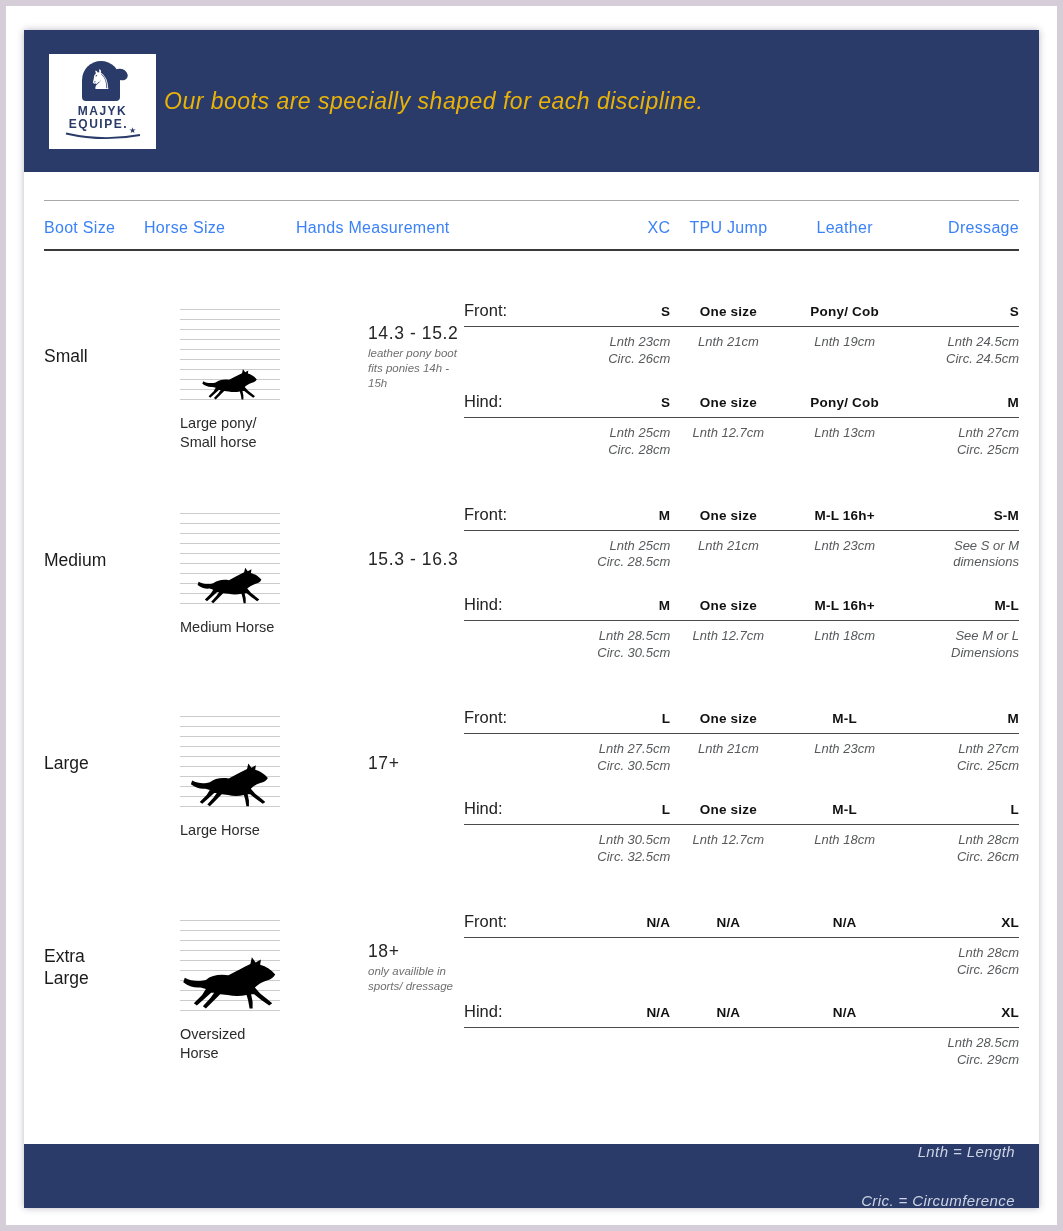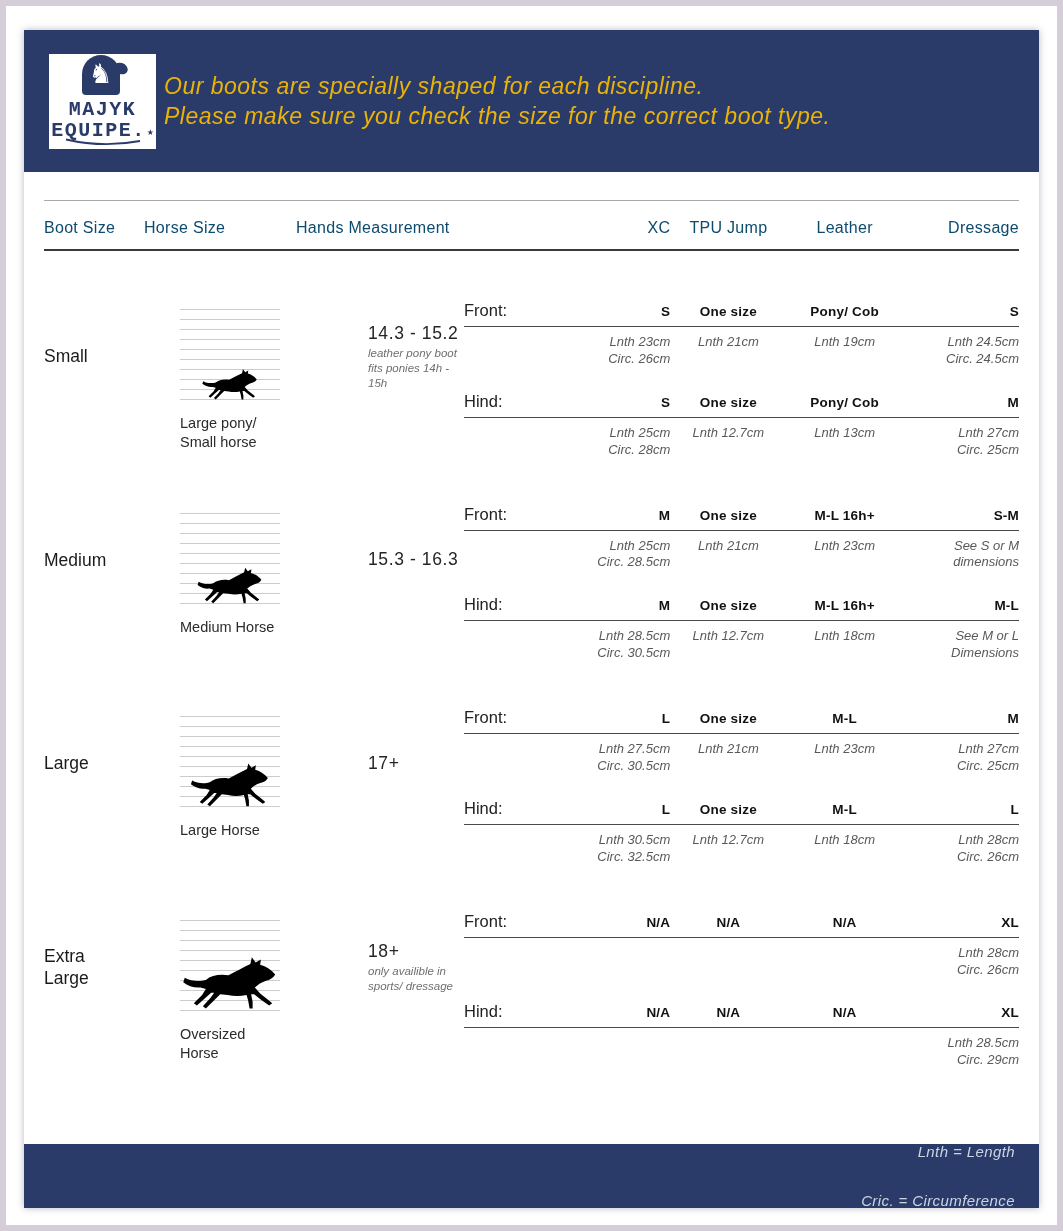--- a/index.html
+++ b/index.html
@@ -38,44 +38,44 @@
     display:flex; align-items:center; justify-content:center;
   }
   .logo-knight { color:#ffffff; font-size:27px; line-height:1; transform:translateY(-1px); }
   .logo-cap {
     position:absolute; right:0; top:8px; width:14px; height:11px;
     background:var(--navy,#2a3b69);
     border-radius:60% 70% 60% 20%;
     transform:rotate(18deg);
   }
   .logo-word {
-    font-family:Liberation Mono, monospace;
+    font-family:Liberation Sans, sans-serif;
     font-weight:bold; color:var(--navy,#2a3b69);
-    font-size:20px; letter-spacing:1.5px; line-height:1.05;
+    font-size:12px; letter-spacing:1.5px; line-height:1.05;
   }
   .logo-line2 { display:flex; align-items:flex-start; }
   .logo-star { font-size:8px; margin-left:1px; margin-top:8px; color:var(--navy,#2a3b69); }
   .logo-swoosh { margin-top:-3px; }
   .tagline {
     flex:1; text-align:left;
     font-style:italic; color:#eab308;
     font-size:23px; line-height:1.32; letter-spacing:.5px;
     padding:0 28px 0 8px;
   }
   
   .content { flex:1 1 auto; padding:0 20px; }
   .cols-head {
     margin-top:28px;
     display:grid;
     grid-template-columns:100px 130px 190px 90px 1fr 1fr 1fr 1fr;
     align-items:baseline;
     border-top:1px solid #a9a9a9;
     border-bottom:2px solid #3a3a3a;
     padding:18px 0 12px 0;
-    font-size:16px; color:#0c4a6e; letter-spacing:.3px;
+    font-size:16px; color:#3b82f6; letter-spacing:.3px;
   }
   .cols-head .c-hands { padding-left:22px; }
   .t-right { text-align:right; }
   .t-center { text-align:center; }
   #size-rows { padding-top:50px; }
   .size-block { display:flex; margin-bottom:46px; }
   .size-block:last-child { margin-bottom:0; }
   .left { width:420px; flex:0 0 420px; display:flex; margin-top:8px;gap:36px; }
   .col-boot { width:100px; flex:0 0 100px; height:96px; display:flex; flex-direction:column; justify-content:center; font-size:17.5px; line-height:1.25; color:#1a1a1a; }
   .col-horse { width:130px; flex:0 0 130px; }
@@ -143,21 +143,20 @@
       <div class="logo-line2">
         <span class="logo-word">EQUIPE.</span>
         <span class="logo-star">★</span>
       </div>
       <svg class="logo-swoosh" width="78" height="9" viewBox="0 0 78 9">
         <path d="M2,1.5 Q39,10 76,3" fill="none" stroke="#2a3b69" stroke-width="1.8"></path>
       </svg>
     </div>
     <div class="tagline">
       <div>Our boots are specially shaped for each discipline.</div>
-      <div>Please make sure you check the size for the correct boot type.</div>
     </div>
   </div>
 
   <div class="content">
 
     <div class="cols-head">
       <div>Boot Size</div>
       <div>Horse Size</div>
       <div class="c-hands">Hands Measurement</div>
       <div></div>

